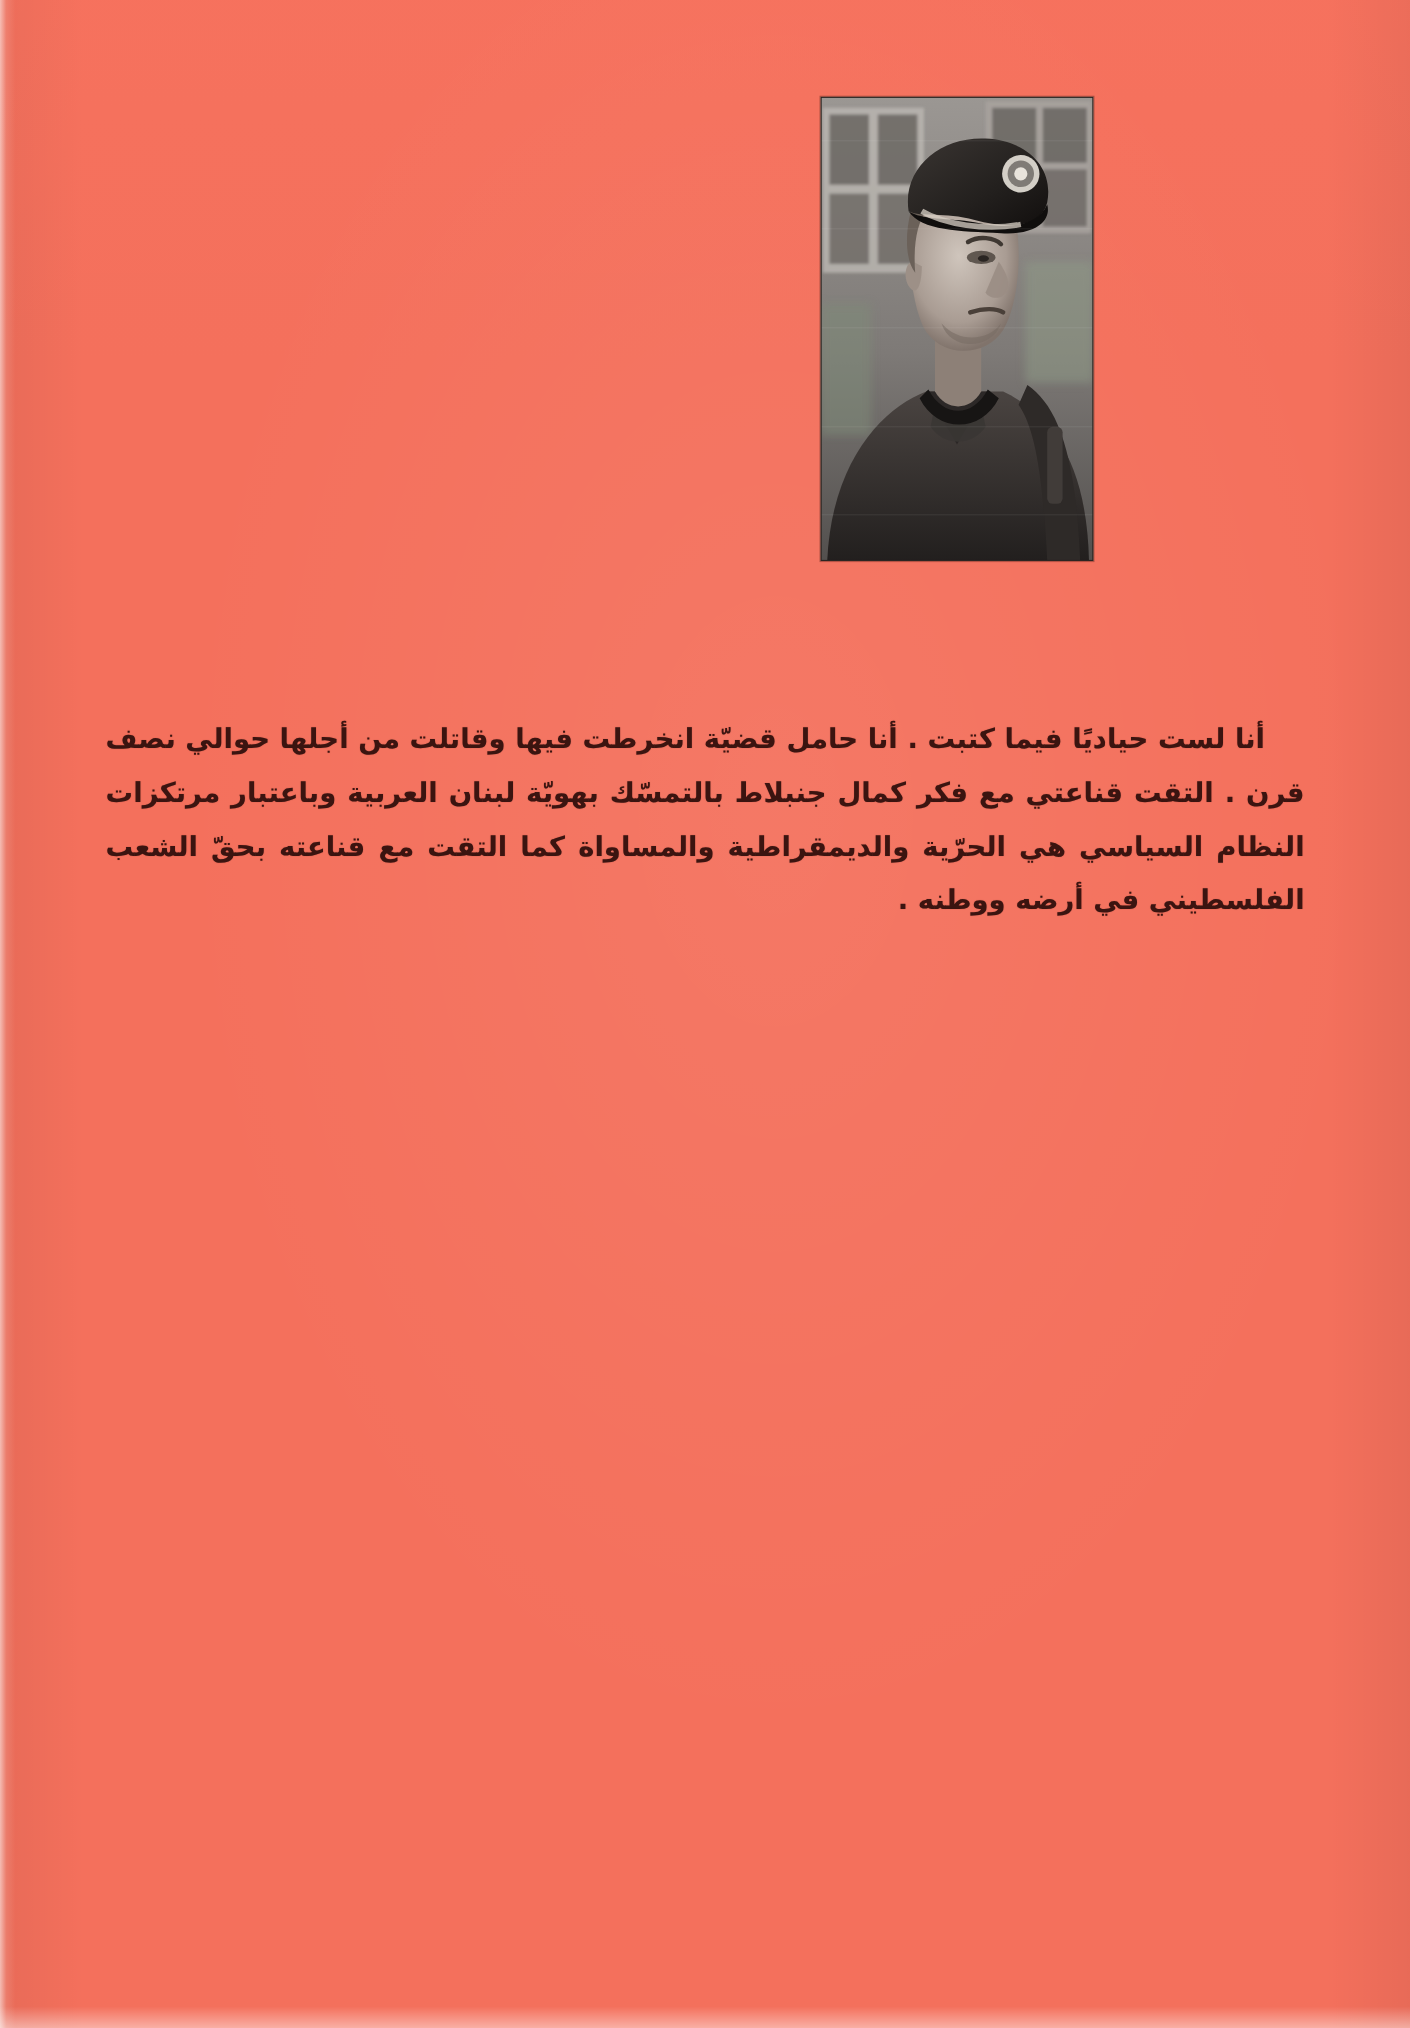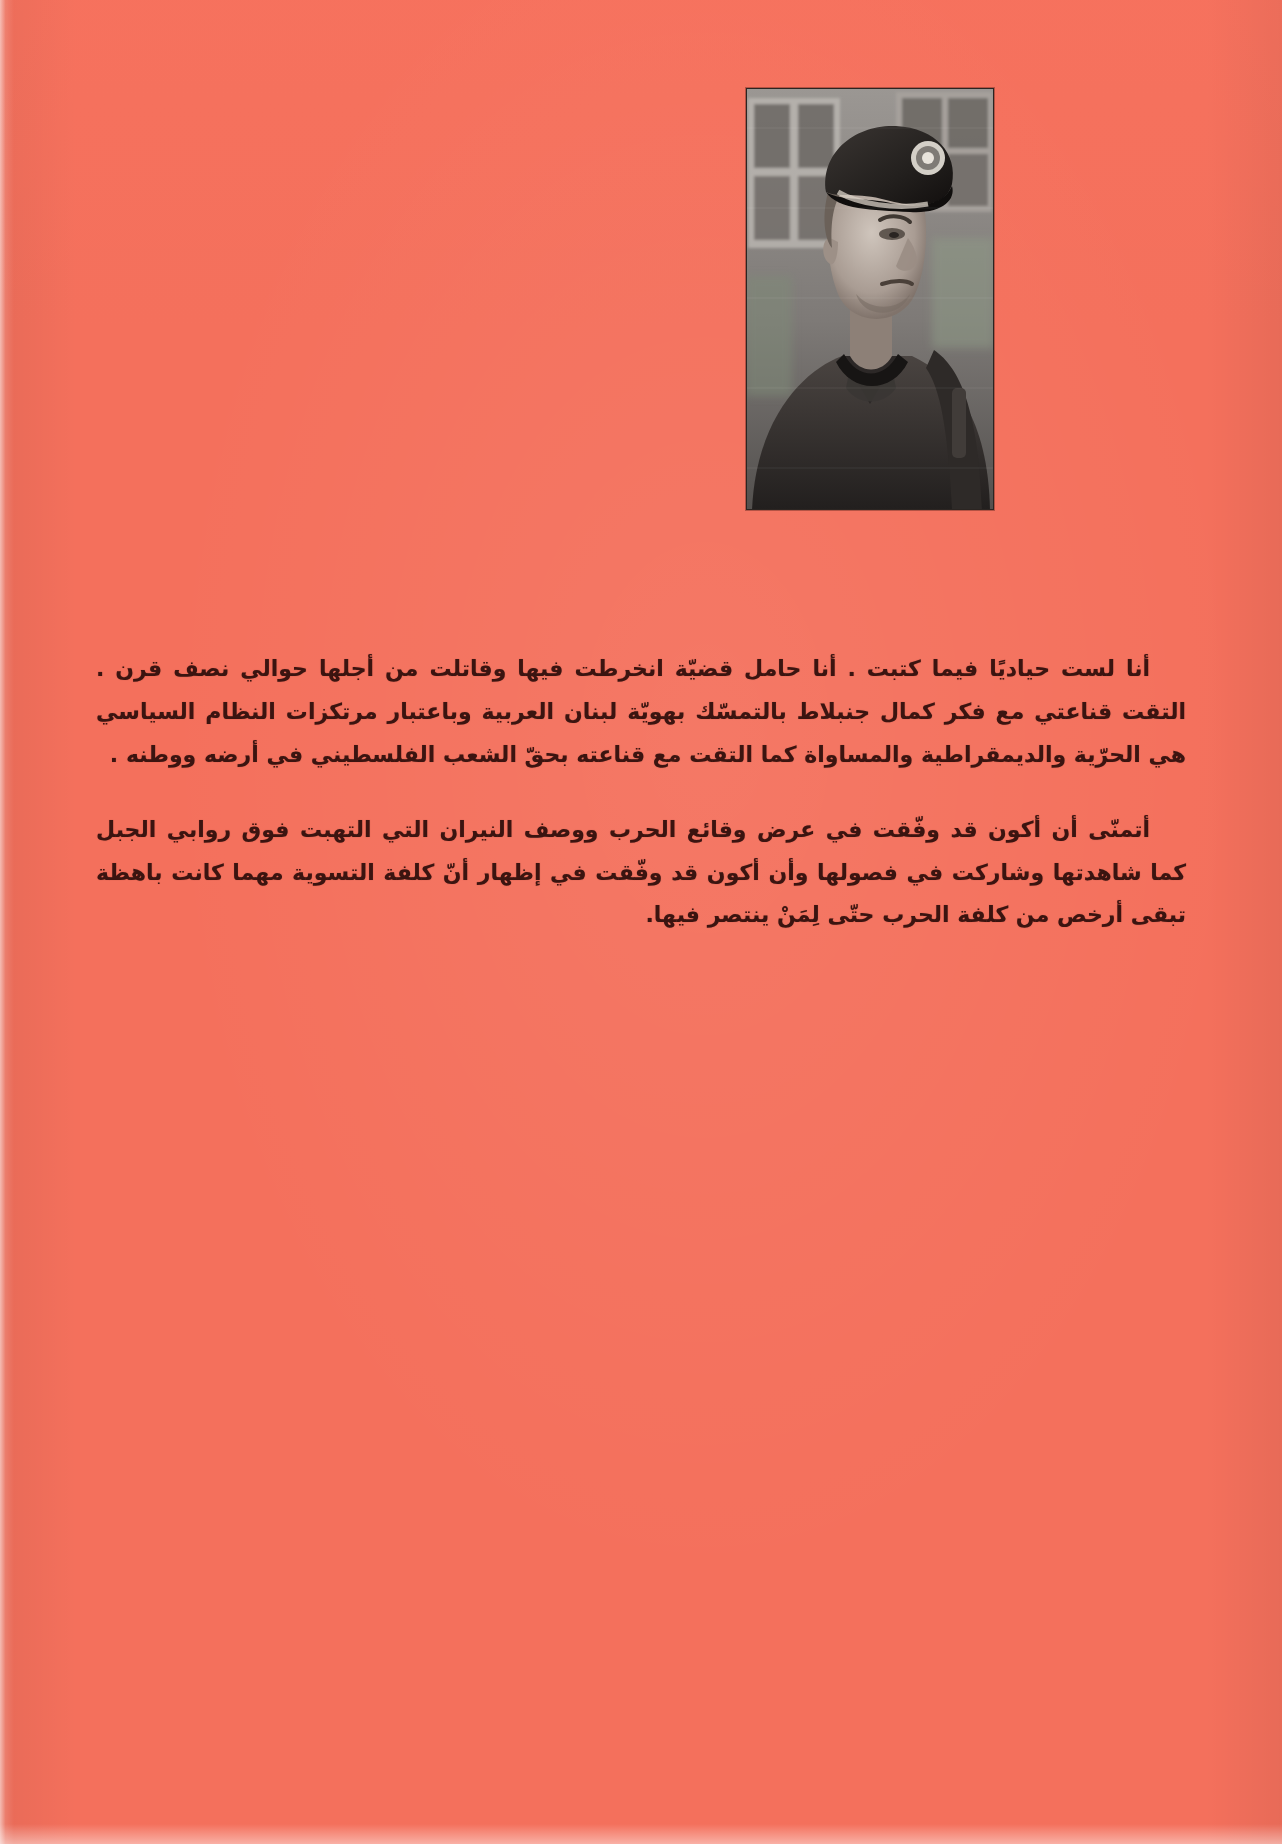--- a/index.html
+++ b/index.html
@@ -64,21 +64,21 @@
     right: 96px;
     left: 96px;
     direction: rtl;
     text-align: justify;
     text-align-last: right;
   }
   .para {
     font-family: "DejaVu Sans", sans-serif;
     font-weight: bold;
     color: #3b1410;
-    font-size: 22px;
+    font-size: 25px;
     line-height: 1.95;
     margin: 0 0 32px 0;
     text-shadow: 0 0 1px rgba(59,20,16,0.35);
   }
   .para:last-child { margin-bottom: 0; }
   .para.p1 { text-indent: 36px; }
   .para.p2 { text-indent: 36px; }
 </style>
 </head>
 <body>
@@ -177,16 +177,15 @@
           <rect x="0" y="0" width="248" height="422" fill="none"></rect>
           <path d="M0 40 H248 M0 120 H248 M0 210 H248 M0 300 H248 M0 380 H248" stroke="#ffffff" stroke-width="0.6"></path>
         </g>
         <rect x="0" y="0" width="248" height="422" fill="none" stroke="#2b2522" stroke-width="2"></rect>
       </svg>
     </div>
   </div>
 
   <div class="text-block">
     <p class="para p1">أنا لست حياديًا فيما كتبت . أنا حامل قضيّة انخرطت فيها وقاتلت من أجلها حوالي نصف قرن . التقت قناعتي مع فكر كمال جنبلاط بالتمسّك بهويّة لبنان العربية وباعتبار مرتكزات النظام السياسي هي الحرّية والديمقراطية والمساواة كما التقت مع قناعته بحقّ الشعب الفلسطيني في أرضه ووطنه .</p>
-    <p class="para p2">أتمنّى أن أكون قد وفّقت في عرض وقائع الحرب ووصف النيران التي التهبت فوق روابي الجبل كما شاهدتها وشاركت في فصولها وأن أكون قد وفّقت في إظهار أنّ كلفة التسوية مهما كانت باهظة تبقى أرخص من كلفة الحرب حتّى لِمَنْ ينتصر فيها.</p>
   </div>
 
 </div>
 
 </body></html>

